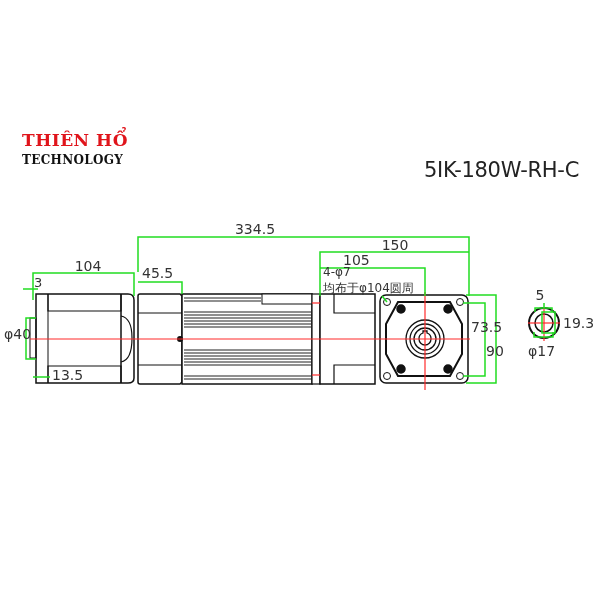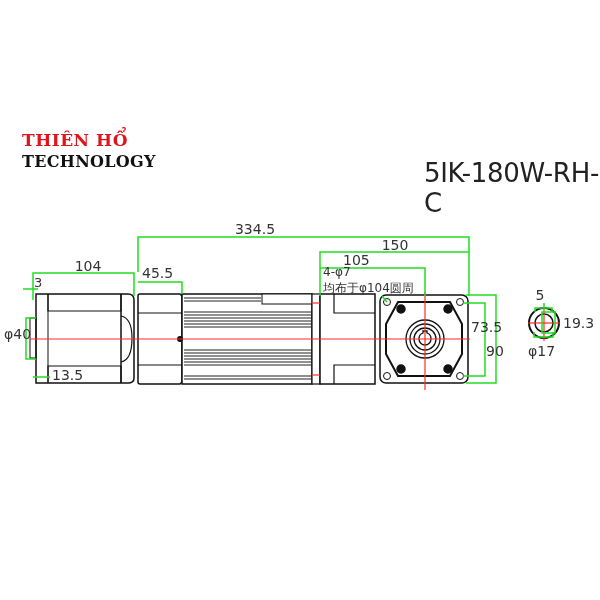--- a/index.html
+++ b/index.html
@@ -1,20 +1,20 @@
 <!DOCTYPE html>
 <html><head>
   <meta charset="utf-8">
   <style>
     html, body { margin: 0; padding: 0; background: #ffffff; }
     body { width: 600px; height: 600px; position: relative; overflow: hidden; font-family: "DejaVu Sans", sans-serif; }
     .brand { position: absolute; left: 22px; top: 132px; line-height: 1; }
     .brand-name { font-family: "DejaVu Serif", serif; font-weight: bold; font-size: 17px; color: #e0141b; letter-spacing: 0.5px; display: block; }
-    .brand-sub { font-family: "DejaVu Serif", serif; font-weight: bold; font-size: 16px; color: #111111; letter-spacing: 0.3px; display: block; margin-top: 5px; }
-    .model { position: absolute; left: 424px; top: 158px; font-family: "DejaVu Sans", sans-serif; font-size: 26px; color: #222222; letter-spacing: -0.3px; }
+    .brand-sub { font-family: "DejaVu Serif", serif; font-weight: bold; font-size: 12px; color: #111111; letter-spacing: 0.3px; display: block; margin-top: 5px; }
+    .model { position: absolute; left: 424px; top: 158px; font-family: "DejaVu Sans", sans-serif; font-size: 21px; color: #222222; letter-spacing: -0.3px; }
     svg.drawing { position: absolute; left: 0; top: 0; }
     svg text { font-family: "DejaVu Sans", sans-serif; fill: #333333; }
   </style>
 </head>
 <body>
 
 <div class="brand">
   <span class="brand-name">THIÊN HỔ</span>
   <span class="brand-sub">TECHNOLOGY</span>
 </div>

